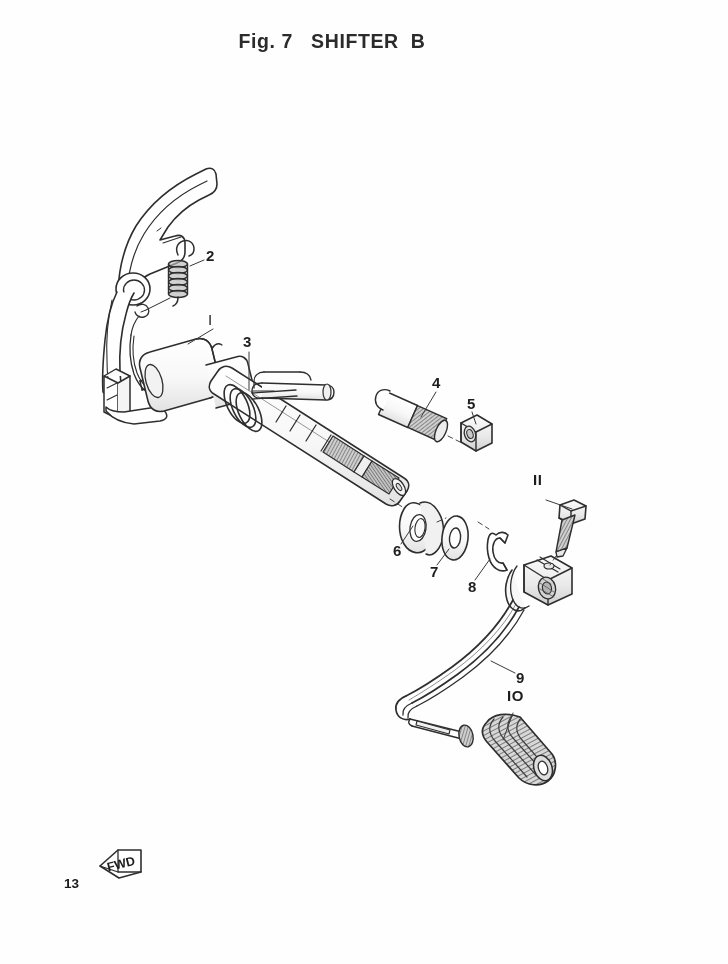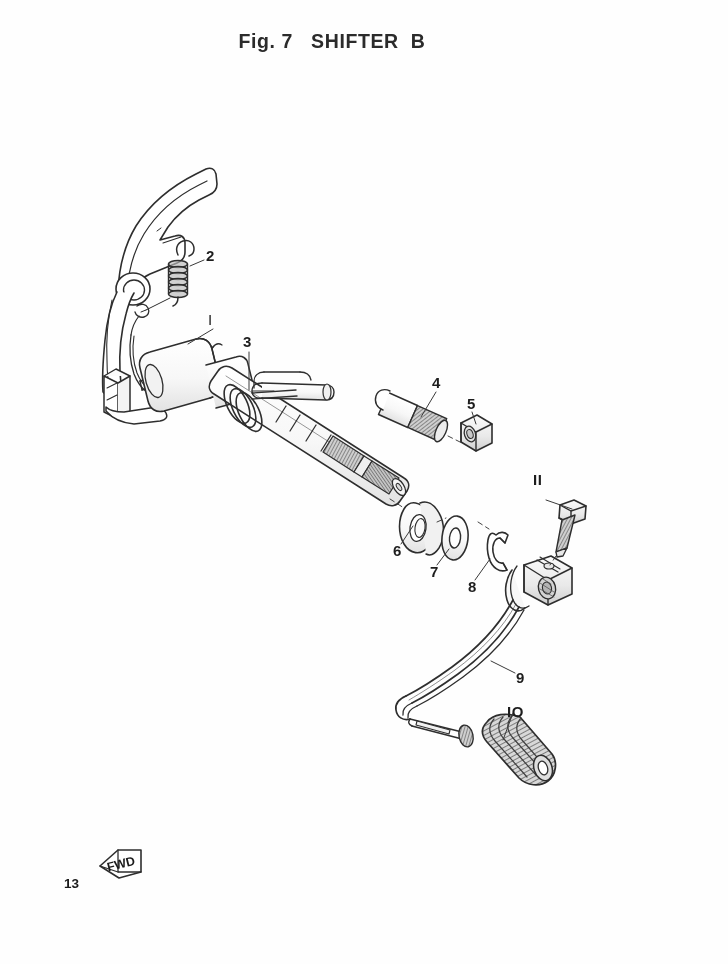--- a/index.html
+++ b/index.html
@@ -416,18 +416,18 @@
 
   <div class="callout thin" style="left:208px; top:312px;">I</div>
   <div class="callout" style="left:206px; top:248px;">2</div>
   <div class="callout" style="left:243px; top:334px;">3</div>
   <div class="callout" style="left:432px; top:375px;">4</div>
   <div class="callout" style="left:467px; top:396px;">5</div>
   <div class="callout" style="left:393px; top:543px;">6</div>
   <div class="callout" style="left:430px; top:564px;">7</div>
   <div class="callout" style="left:468px; top:579px;">8</div>
   <div class="callout" style="left:516px; top:670px;">9</div>
-  <div class="callout" style="left:507px; top:704px;">IO</div>
+  <div class="callout" style="left:507px; top:688px;">IO</div>
   <div class="callout" style="left:533px; top:472px;">II</div>
 
   <div id="page-number">13</div>
 
 </div>
 
 </body></html>

